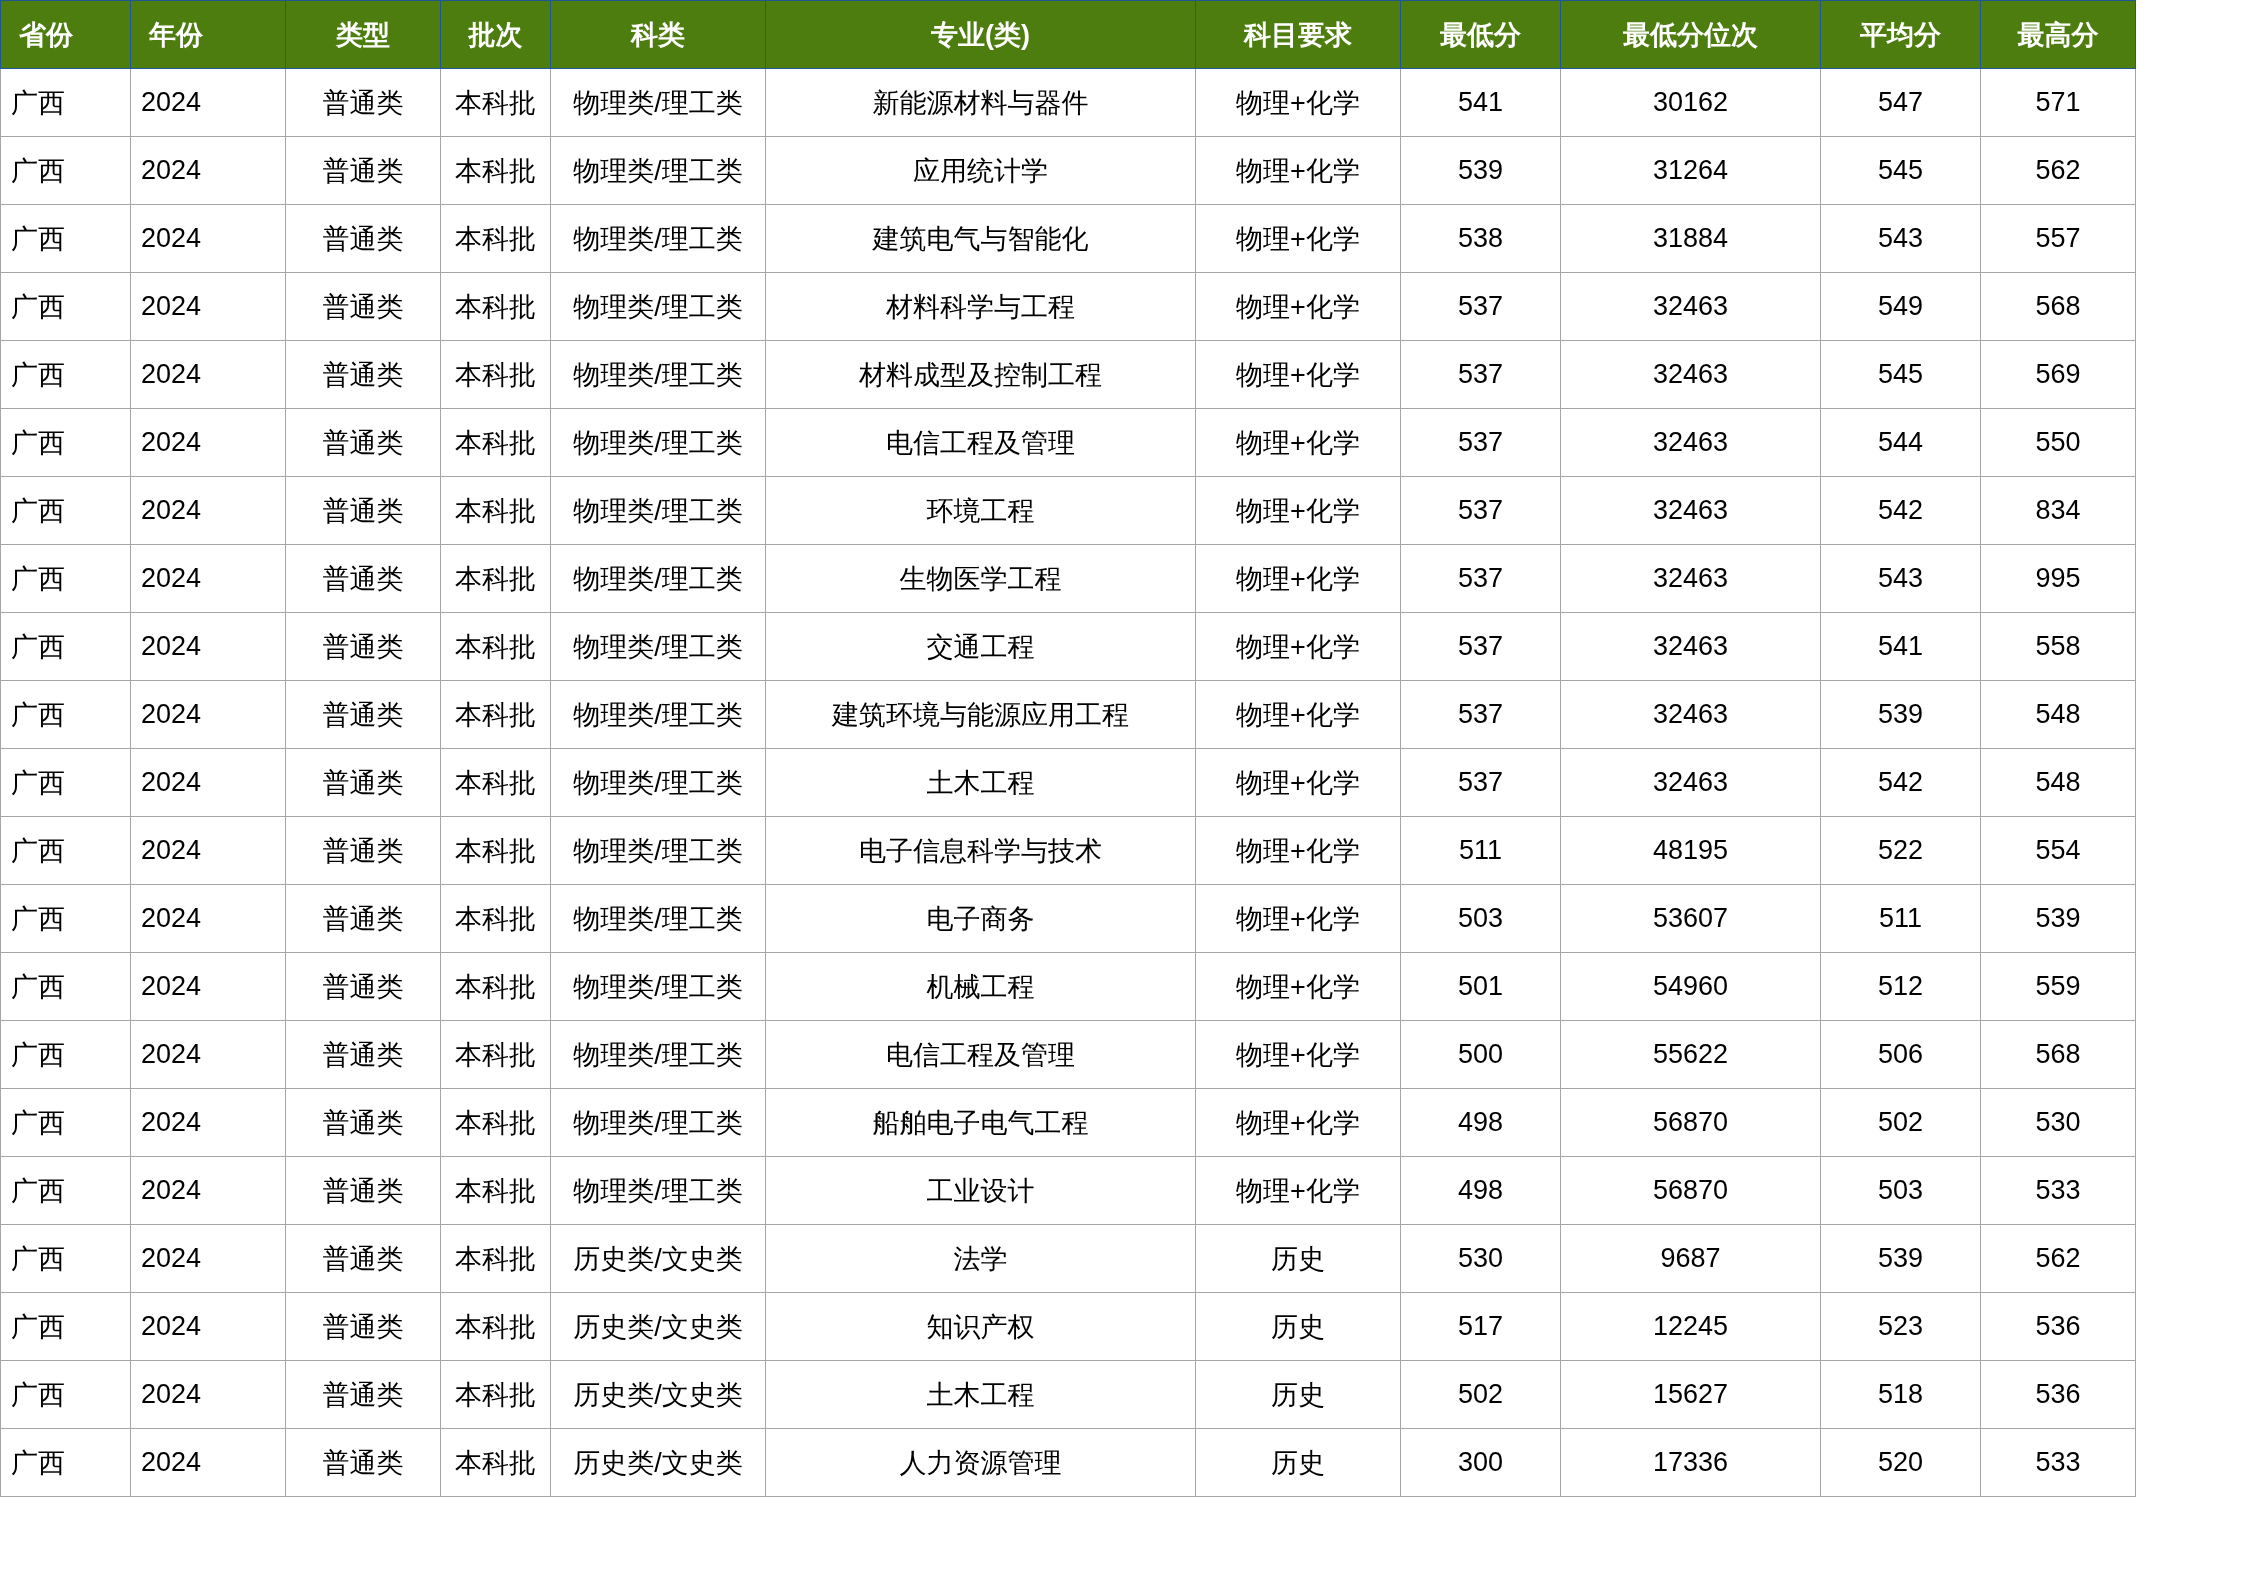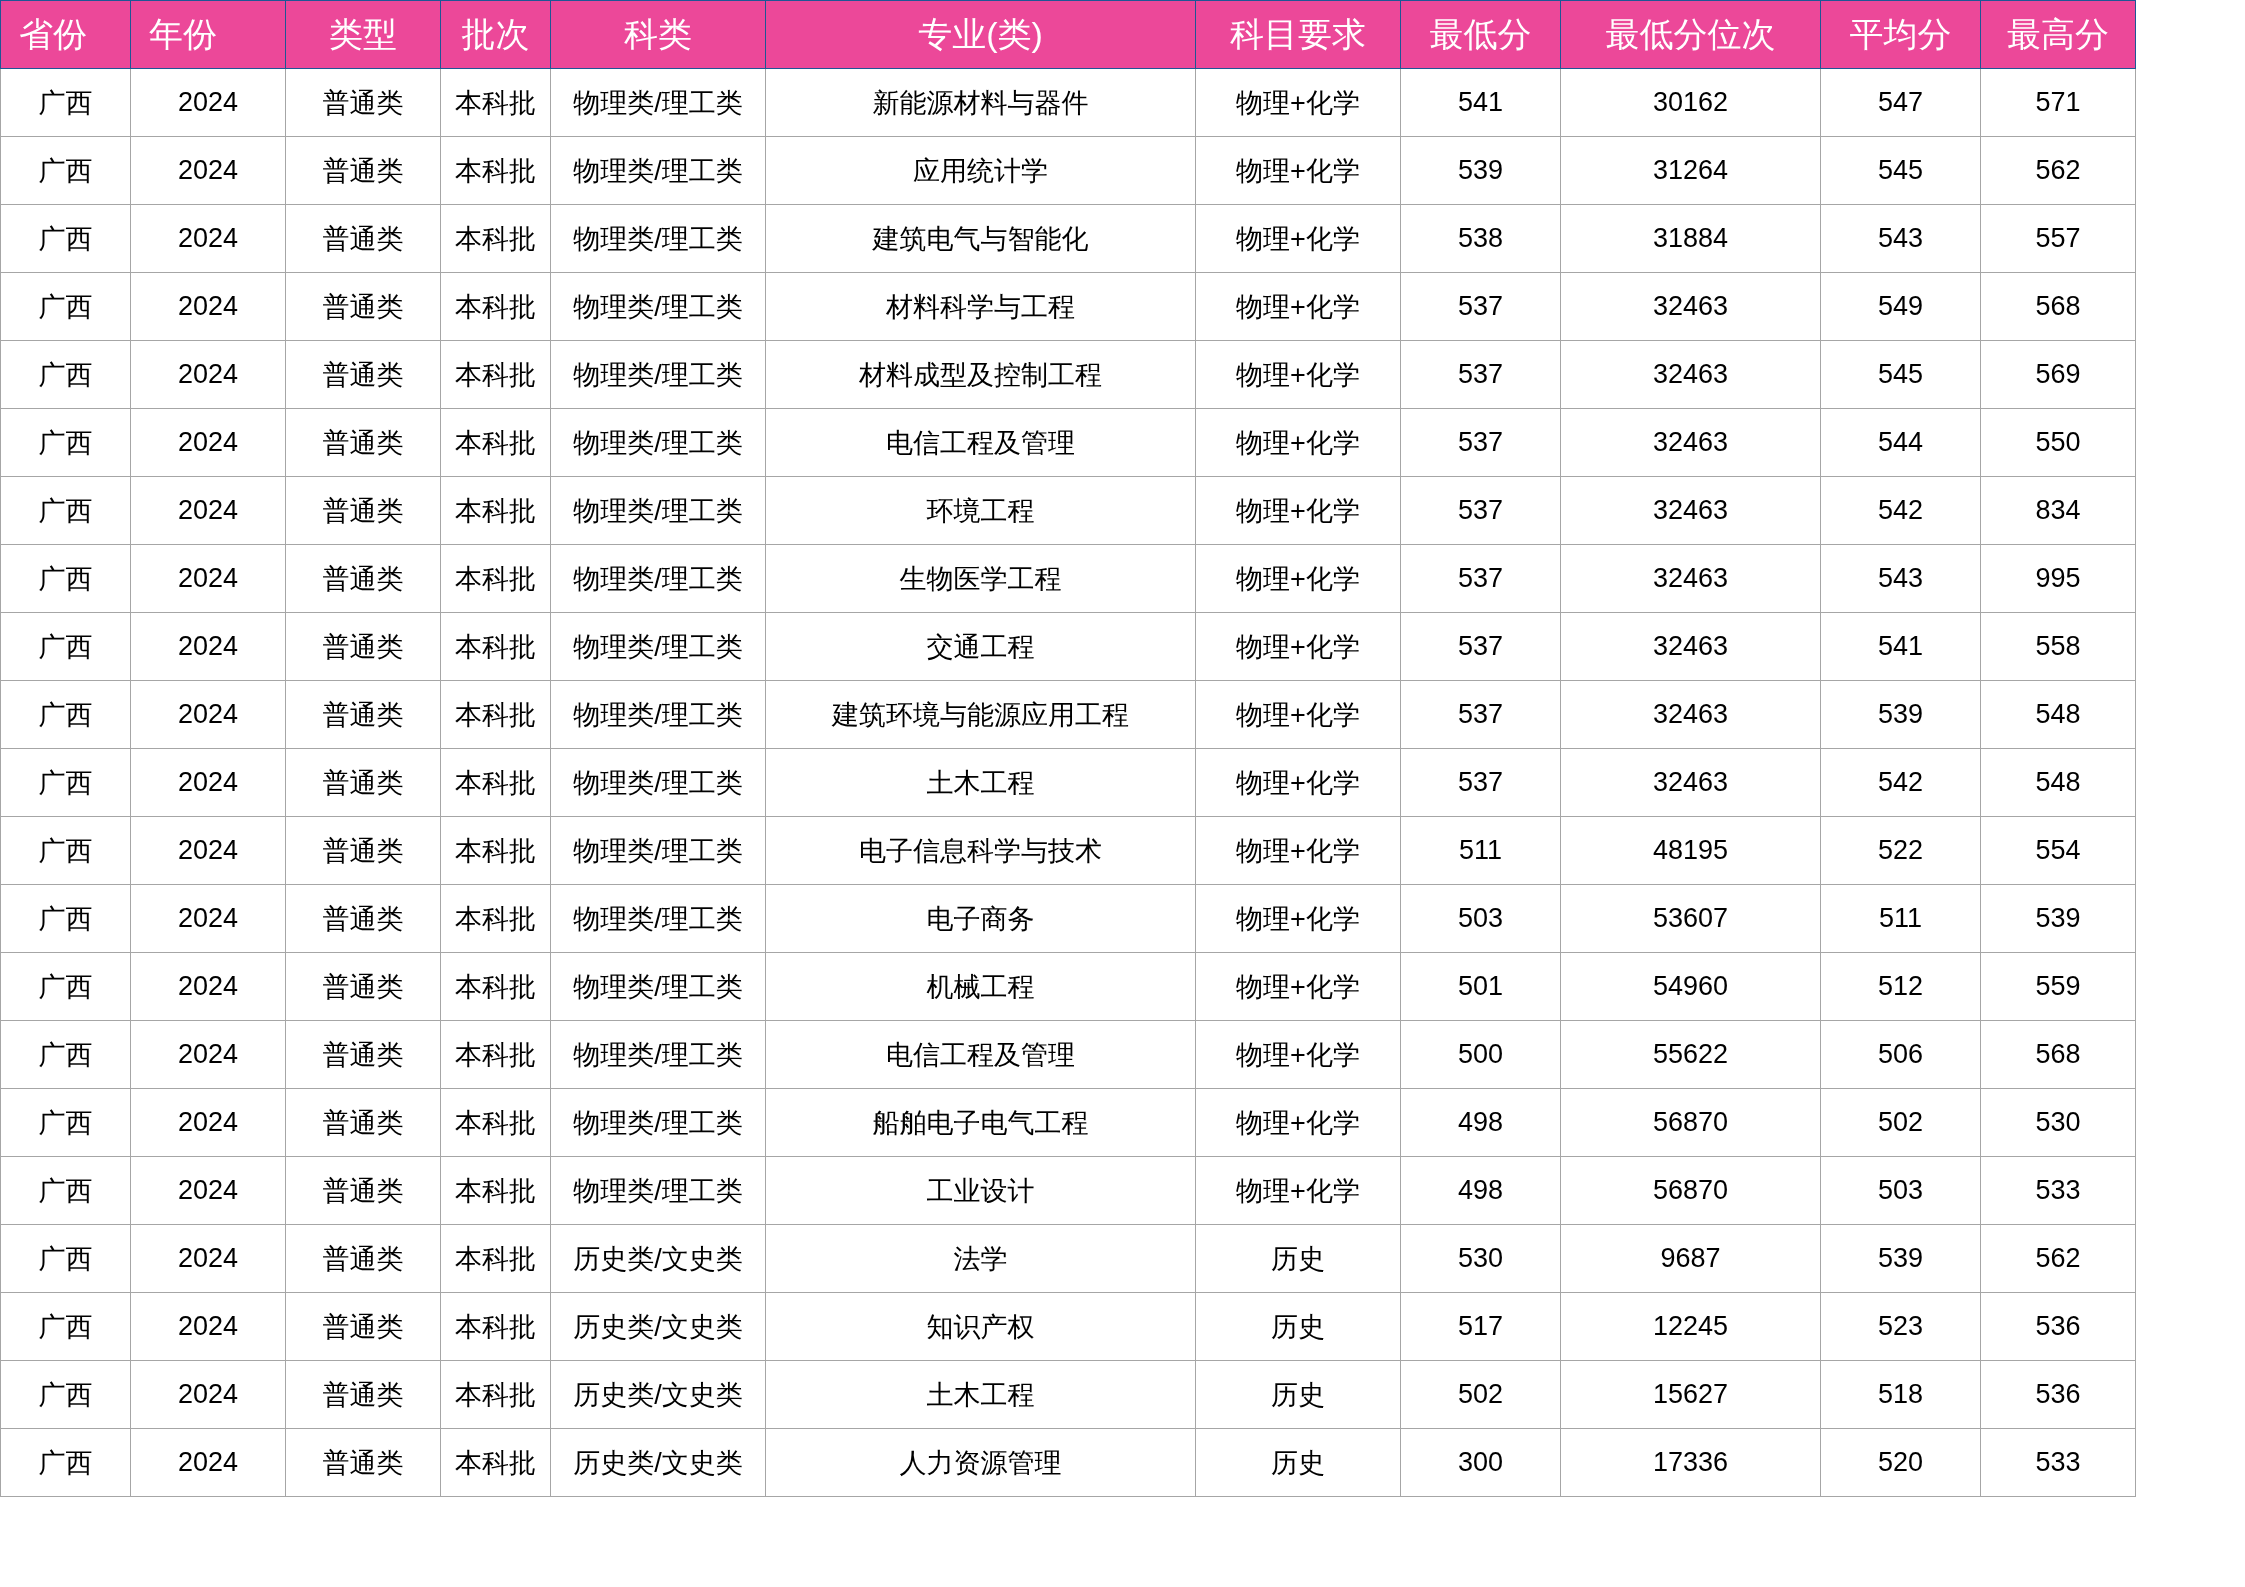--- a/index.html
+++ b/index.html
@@ -40,29 +40,29 @@
     border: 1px solid #a6a6a6;
     height: 68px;
     font-size: 27px;
     color: #000000;
     font-weight: normal;
     padding: 0 10px;
     box-sizing: border-box;
     overflow: hidden;
     white-space: nowrap;
   }
-  td.align-left { text-align: center; padding-left: 20px; }
+  td.align-left { text-align: left; padding-left: 20px; }
   td.align-center, th { text-align: center; }
 
   tr.header-row th {
-    background: #ec4899;
+    background: #4d7c0f;
     color: #ffffff;
-    font-weight: normal;
+    font-weight: bold;
     border: 1px solid #1f5695;
-    font-size: 34px;
+    font-size: 27px;
   }
   tr.header-row th.h-left {
     text-align: left;
     padding-left: 18px;
   }
 </style>
 </head>
 <body>
 
 <div class="sheet">

